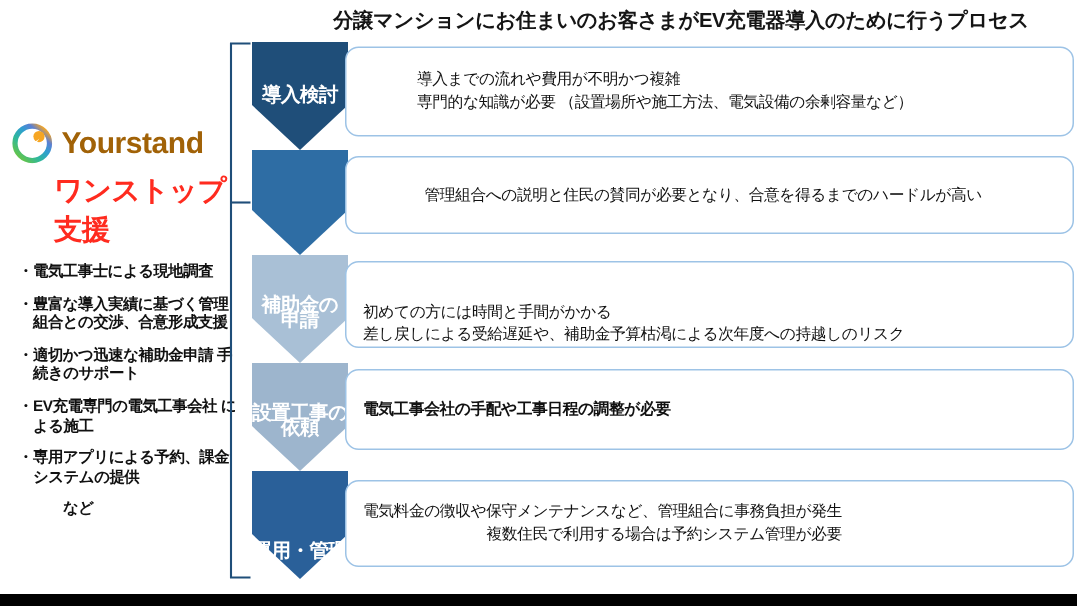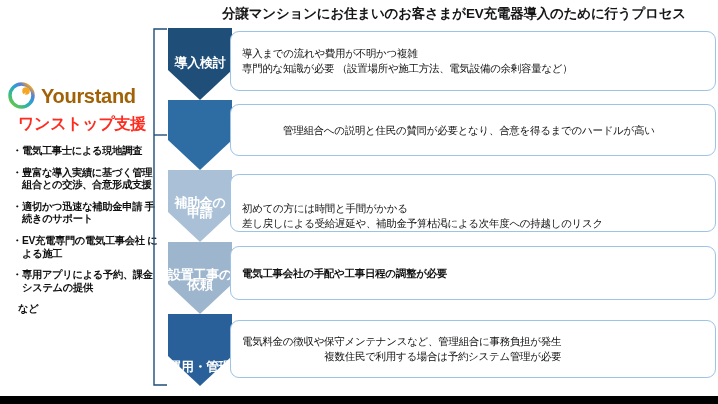--- a/index.html
+++ b/index.html
@@ -58,22 +58,22 @@
   }
   #logo-wordmark {
     font-size: 20px;
     font-weight: bold;
     color: #a16207;
     letter-spacing: -0.3px;
     line-height: 1;
   }
   #tagline {
     margin-top: 5px;
-    padding-left: 18px;
-    font-size: 16px;
+    padding-left: 36px;
+    font-size: 19px;
     font-weight: bold;
     color: #ff2b1f;
     letter-spacing: -0.3px;
   }
   #benefit-list {
     margin: 10px 0 0 0;
     padding: 0;
     list-style: none;
   }
   #benefit-list li {
@@ -85,21 +85,21 @@
     margin-bottom: 9px;
     padding-left: 22px;
     letter-spacing: -0.35px;
   }
   #benefit-list li .bullet {
     position: absolute;
     left: 12px;
     top: 0;
   }
   #benefit-list li.no-bullet {
-    padding-left: 18px;
+    padding-left: 42px;
     margin-top: 2px;
   }
 
   
   #bracket {
     position: absolute;
     left: 152px;
     top: 28px;
     width: 16px;
     height: 358px;
@@ -225,21 +225,21 @@
 
 <div id="process-flow">
 
   <div class="process-step" style="top:0px;height:72px;">
     <div class="chevron">
       <svg width="64" height="72" viewBox="0 0 64 72" aria-hidden="true">
         <path d="M0 0 H64 V42 L32 72 L0 42 Z" fill="#1f4e79"></path>
       </svg>
     </div>
     <div class="chevron-label" style="top:30px;">導入検討</div>
-    <div class="callout" style="top:3px;width:486px;height:60px;">
+    <div class="callout" style="top:3px;width:486px;height:60px;padding-left:36px;">
       <div class="callout-text">導入までの流れや費用が不明かつ複雑
 専門的な知識が必要 （設置場所や施工方法、電気設備の余剰容量など）</div>
     </div>
   </div>
 
   <div class="process-step" style="top:72px;height:70px;">
     <div class="chevron">
       <svg width="64" height="70" viewBox="0 0 64 70" aria-hidden="true">
         <path d="M0 0 H64 V40 L32 70 L0 40 Z" fill="#2e6da4"></path>
       </svg>

